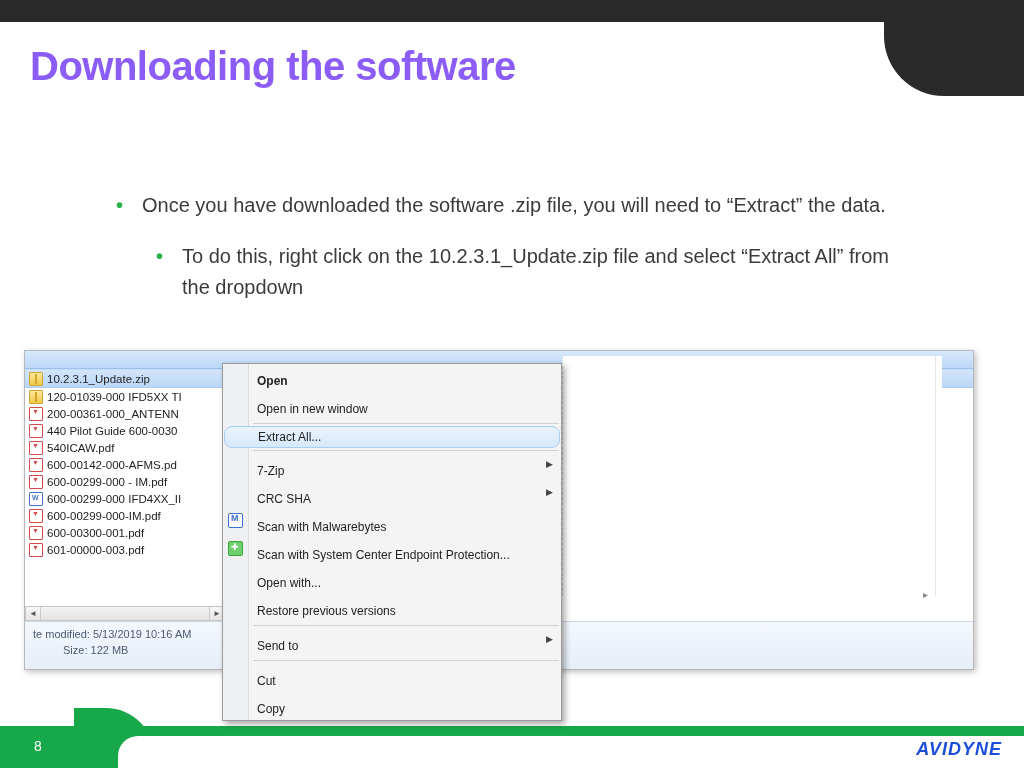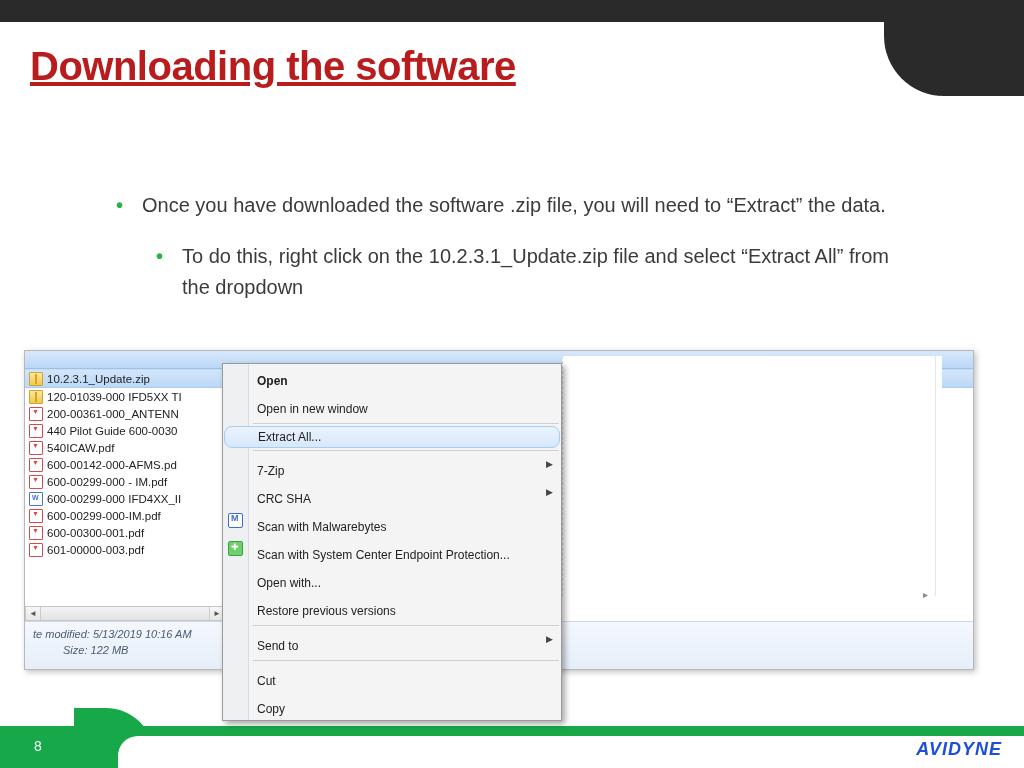--- a/index.html
+++ b/index.html
@@ -11,21 +11,21 @@
     position: absolute; top: 0; right: 0; width: 140px; height: 96px;
     background: #2a2a2a;
     border-bottom-left-radius: 60px 60px;
   }
   .top-notch::before {
     content: ""; position: absolute; left: -60px; top: 0; width: 60px; height: 22px;
   }
 
   .title {
     position: absolute; left: 30px; top: 44px;
-    font-size: 40px; font-weight: 700; color: #b91c1c; letter-spacing: -0.5px; text-decoration: underline;
+    font-size: 40px; font-weight: 700; color: #8b5cf6; letter-spacing: -0.5px;
   }
 
   .content { position: absolute; left: 116px; top: 190px; width: 800px; color: #3b3b3b; font-size: 20px; line-height: 1.55; }
   .bullet-row { display: flex; }
   .bul { color: #2ab24a; width: 26px; flex: 0 0 26px; font-weight: bold; }
   .sub { margin-left: 40px; margin-top: 20px; }
 
   
   .shot {
     position: absolute; left: 24px; top: 350px; width: 950px; height: 320px;
@@ -52,21 +52,21 @@
     position: absolute; left: 0; bottom: 48px; width: 200px; height: 15px;
     background: linear-gradient(#f3f3f3,#e3e3e3); border: 1px solid #c7c7c7;
   }
   .hscroll .arrow { position:absolute; top:0; width:15px; height:13px; background:linear-gradient(#f7f7f7,#e6e6e6); border:0; font-size:8px; color:#555; text-align:center; line-height:13px; }
   .hscroll .al { left:0; border-right:1px solid #ccc;}
   .hscroll .ar { right:0; border-left:1px solid #ccc;}
 
   .statusbar {
     position: absolute; left: 0; bottom: 0; width: 100%; height: 48px;
     background: linear-gradient(#f4f8fe,#e6eef8); border-top: 1px solid #cfd8e6;
-    font-size: 11px; color: #4b5a73; padding: 6px 8px; font-style: italic;
+    font-size: 11px; color: #4b5a73; padding: 6px 8px;
   }
   .statusbar .line2 { margin-top: 4px; margin-left: 30px;}
 
   
   .cmenu {
     position: absolute; left: 222px; top: 363px; width: 340px;
     background: #f4f4f4; border: 1px solid #9a9a9a;
     box-shadow: 3px 3px 6px rgba(0,0,0,.35);
     font-size: 12px; color: #222;
     z-index: 5;

